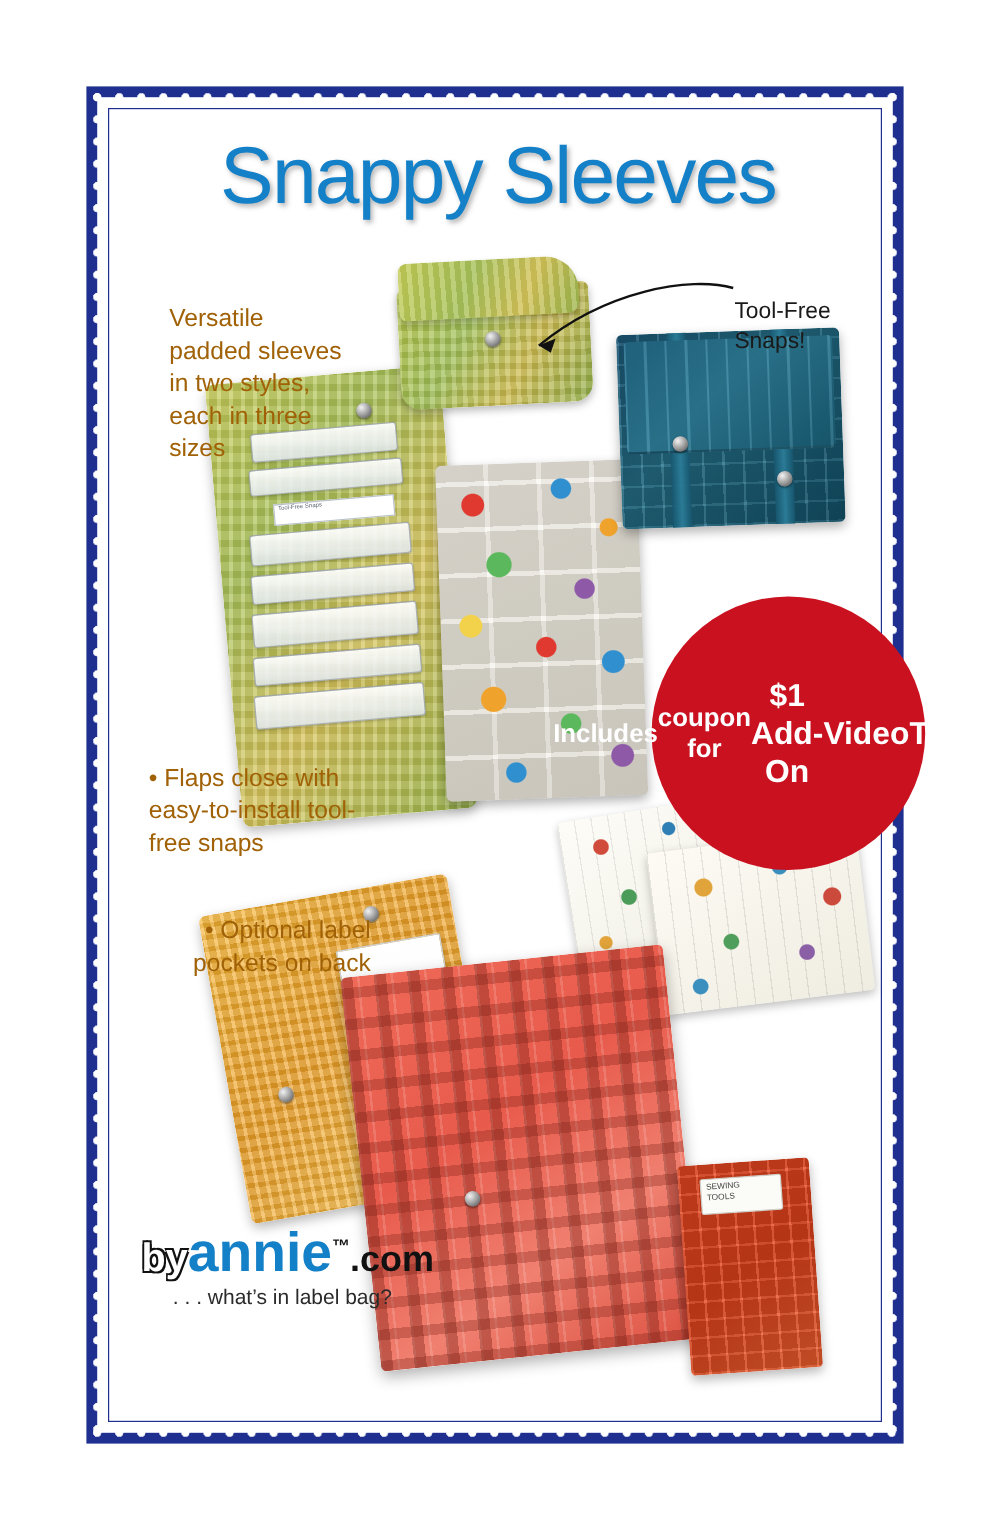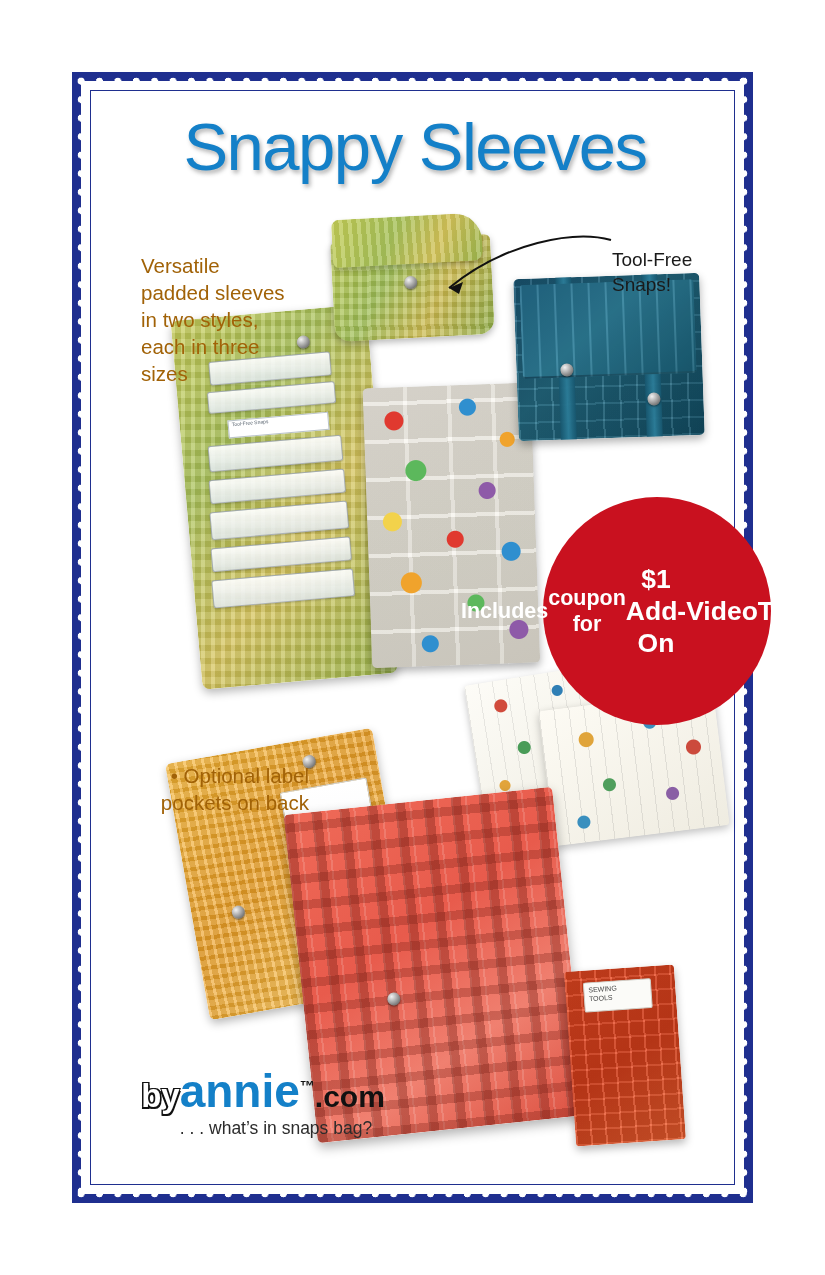--- a/index.html
+++ b/index.html
@@ -143,23 +143,22 @@
   .badge-big {
     font-size: 26.5px;
     font-weight: bold;
     line-height: 1.22;
   }
 
   
   .logo {
     position: absolute;
     left: 118px;
-    top: 1068px;
+    top: 1020px;
     width: 290px;
-    text-align: center;
   }
   .logo-main {
     font-size: 44px;
     font-weight: bold;
     line-height: 1;
     white-space: nowrap;
   }
   .logo-by-text {
     color: #ffffff;
     text-shadow:
@@ -457,31 +456,32 @@
 
   <div class="copy copy-versatile">Versatile padded sleeves in two styles, each in three sizes</div>
 
   <div class="callout-snaps">Tool-Free Snaps!</div>
 
   <svg class="arrow-svg" width="200" height="80" viewBox="0 0 200 80">
     <path d="M196 8 C 160 -2, 90 10, 34 56" stroke="#111" stroke-width="2" fill="none"></path>
     <polygon points="34,56 48,50 44,62" fill="#111"></polygon>
   </svg>
 
+  <div class="copy copy-flaps">• Flaps close with easy-to-install tool-free snaps</div>
   <div class="copy copy-optional">• Optional label pockets on back</div>
 
   <div class="badge">
     <div class="badge-line">Includes</div>
     <div class="badge-line">coupon for</div>
     <div class="badge-big">$1 Add-On</div>
     <div class="badge-big">Video</div>
     <div class="badge-big">Tutorial</div>
   </div>
 
 
   <div class="logo">
     <div class="logo-main">
       <span class="logo-by-text">by</span><span class="logo-annie">annie</span><span class="logo-tm">™</span><span class="logo-com">.com</span>
     </div>
-    <div class="logo-sub">. . . what’s in snaps bag?</div>
+    <div class="logo-sub">. . . what’s in label bag?</div>
   </div>
 
 </div>
 
 </body></html>

